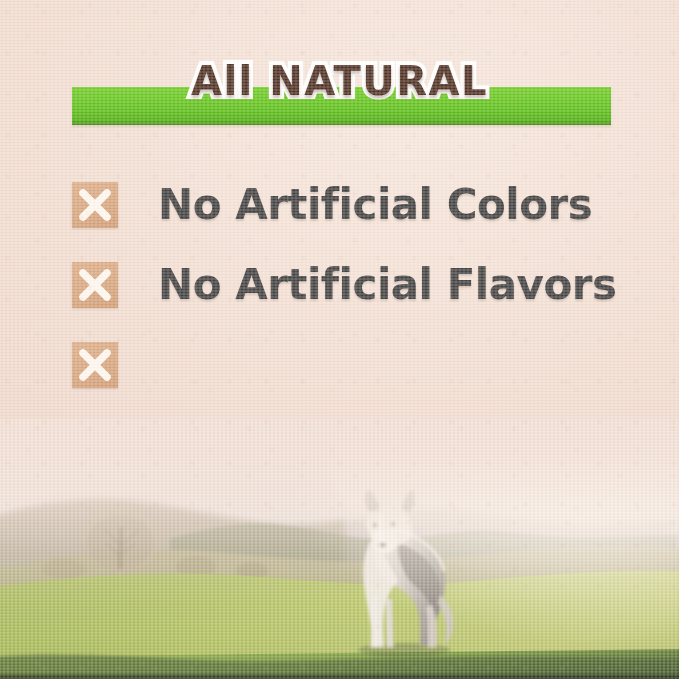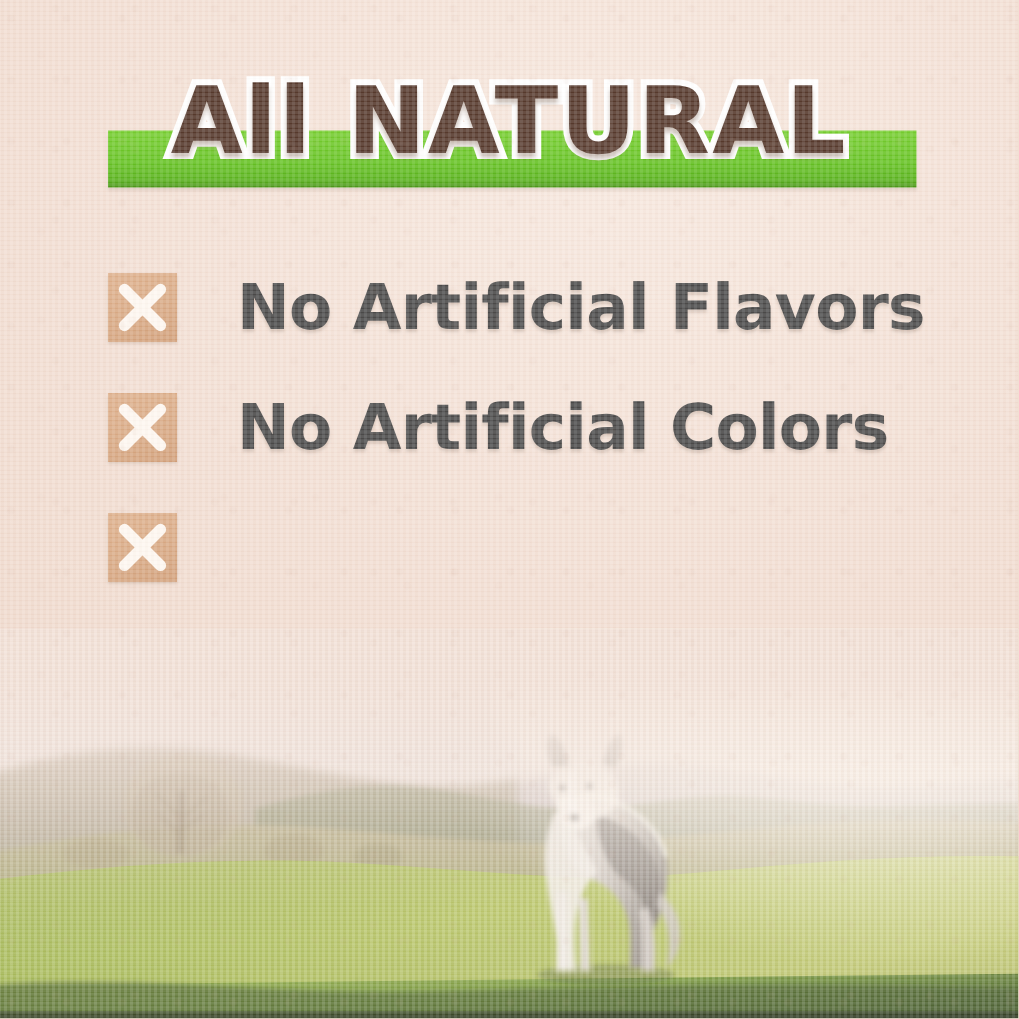--- a/index.html
+++ b/index.html
@@ -47,21 +47,21 @@
     background:linear-gradient(180deg,#6ecb24 0%, #5cbf16 55%, #4fae10 86%, #3f8f0c 100%);
     box-shadow:0 2px 2px rgba(120,90,70,.18);
   }
   #banner-title {
     position:absolute;
     left:0; top:0;
     width:679px;
     text-align:center;
     font-family:"DejaVu Sans", sans-serif;
     font-weight:bold;
-    font-size:62px;
+    font-size:40px;
     line-height:74px;
     letter-spacing:1.5px;
     color:#4b2d20;
     -webkit-text-stroke:8px #ffffff;
     paint-order:stroke fill;
     text-shadow:
        0 3px 3px rgba(110,80,60,.40),
        0 1px 0 rgba(255,255,255,.5);
   }
 
@@ -146,33 +146,33 @@
 
     <div class="feature-row">
       <span class="x-icon">
         <svg viewBox="0 0 46 46" xmlns="http://www.w3.org/2000/svg" aria-hidden="true">
           <g stroke="#fdf6ef" stroke-width="7.5" stroke-linecap="round">
             <line x1="11" y1="11" x2="35" y2="35"></line>
             <line x1="35" y1="11" x2="11" y2="35"></line>
           </g>
         </svg>
       </span>
-      <span class="feature-label">No Artificial Flavors</span>
+      <span class="feature-label">No Artificial Colors</span>
     </div>
 
     <div class="feature-row">
       <span class="x-icon">
         <svg viewBox="0 0 46 46" xmlns="http://www.w3.org/2000/svg" aria-hidden="true">
           <g stroke="#fdf6ef" stroke-width="7.5" stroke-linecap="round">
             <line x1="11" y1="11" x2="35" y2="35"></line>
             <line x1="35" y1="11" x2="11" y2="35"></line>
           </g>
         </svg>
       </span>
-      <span class="feature-label">No Artificial Colors</span>
+      <span class="feature-label">No Artificial Flavors</span>
     </div>
 
     <div class="feature-row">
       <span class="x-icon">
         <svg viewBox="0 0 46 46" xmlns="http://www.w3.org/2000/svg" aria-hidden="true">
           <g stroke="#fdf6ef" stroke-width="7.5" stroke-linecap="round">
             <line x1="11" y1="11" x2="35" y2="35"></line>
             <line x1="35" y1="11" x2="11" y2="35"></line>
           </g>
         </svg>

